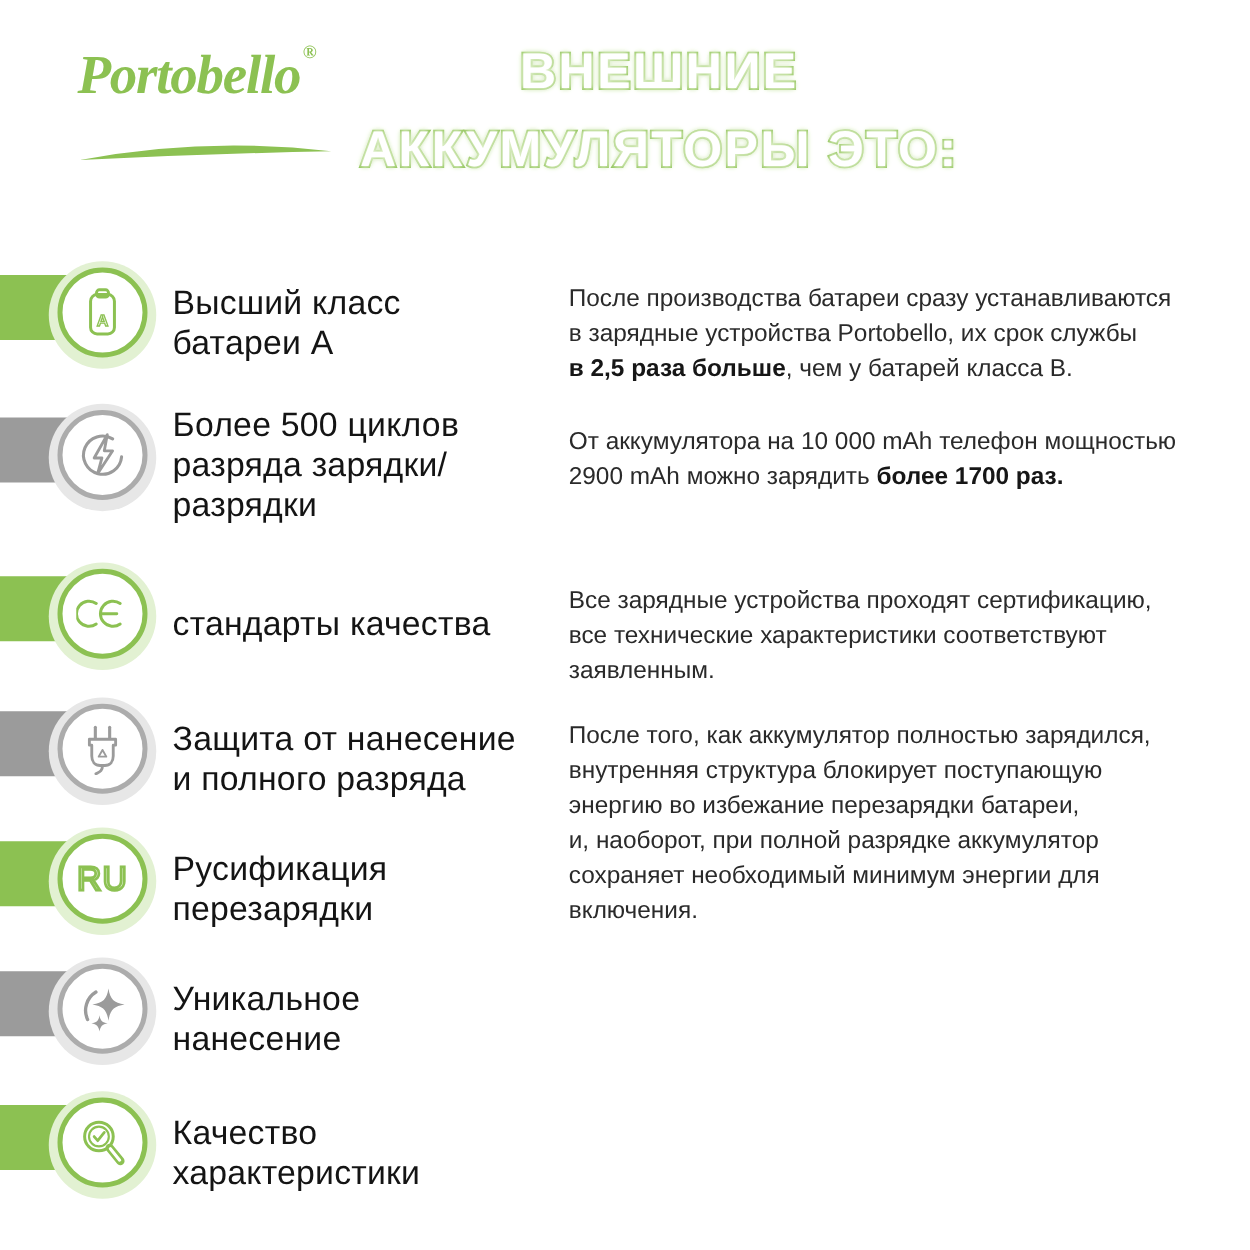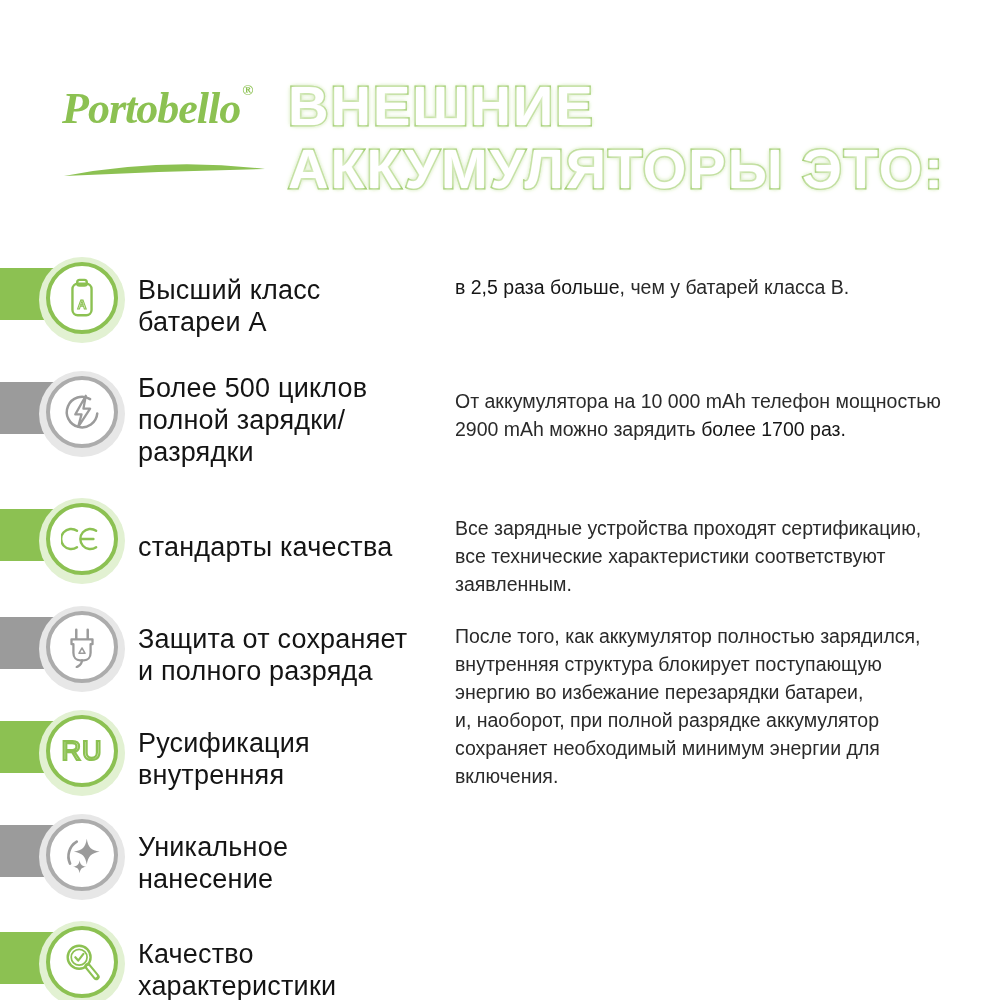--- a/index.html
+++ b/index.html
@@ -2,39 +2,39 @@
 <html><head>
 <meta charset="utf-8">
 <style>
   html,body{margin:0;padding:0;}
   body{
     width:1000px;height:1000px;background:#ffffff;
     font-family:"Liberation Sans",sans-serif;
     position:relative;overflow:hidden;
     -webkit-font-smoothing:antialiased;
   }
-  .canvas{position:absolute;left:0;top:0;width:1000px;height:844px;margin-top:48px;}
+  .canvas{position:absolute;left:0;top:0;width:1000px;height:844px;}
 
   
   .logo{position:absolute;left:62px;top:34px;width:215px;}
   .logo-text{
     font-family:"Liberation Serif",serif;font-style:italic;font-weight:700;
     font-size:44px;color:#8CC152;letter-spacing:-1px;white-space:nowrap;
   }
   .logo-reg{font-size:15px;vertical-align:28px;margin-left:2px;-webkit-text-stroke:0;}
   .logo-swoosh{position:absolute;left:0;top:80px;width:205px;height:18px;}
 
   .headline{
     position:absolute;left:288px;top:26px;
-    font-size:56px;line-height:63px;font-weight:700;letter-spacing:2px;
+    font-size:40px;line-height:63px;font-weight:700;letter-spacing:2px;
     color:#ffffff;
     -webkit-text-stroke:3px #8CC152;
     paint-order:stroke fill;
     text-shadow:0 0 4px #d9ecc2,0 0 4px #d9ecc2,0 0 6px #d9ecc2;
-    text-transform:uppercase;white-space:nowrap;
+    text-transform:uppercase;white-space:nowrap;text-align:center;
   }
 
   
   .row{position:absolute;left:0;width:1000px;height:0;}
   .tab{position:absolute;left:0;top:6px;width:84px;height:52px;}
   .tab.green{background:#8CC152;}
   .tab.gray{background:#9B9B9B;}
   .badge{
     position:absolute;left:46px;top:0;width:64px;height:64px;border-radius:50%;
     background:#ffffff;display:flex;align-items:center;justify-content:center;
@@ -47,21 +47,21 @@
     -webkit-text-stroke:2.2px #8CC152;
   }
   .title{
     position:absolute;left:138px;top:44px;transform:translateY(-50%);
     font-size:27px;line-height:32px;font-weight:400;color:#141414;letter-spacing:0.2px;
   }
   .desc{
     position:absolute;left:455px;top:11px;
     font-size:19.5px;line-height:28px;color:#2a2a2a;white-space:pre-wrap;
   }
-  .desc b{font-weight:400;color:#161616;}
+  .desc b{font-weight:700;color:#161616;}
 </style>
 </head>
 <body>
 
 <div class="canvas">
 
   <div class="logo">
     <div class="logo-text"><span>Portobello</span><span class="logo-reg">®</span></div>
     <svg class="logo-swoosh" viewBox="0 0 205 18">
       <path d="M2 14 Q102 -5 203 7 Q102 9 2 14 Z" fill="#8CC152"></path>
@@ -79,34 +79,36 @@
       <svg width="42" height="42" viewBox="0 0 44 44">
         <rect x="17" y="3" width="10" height="6" rx="2.5" fill="none" stroke="#8CC152" stroke-width="2.5"></rect>
         <rect x="12" y="7" width="20" height="33" rx="5.5" fill="none" stroke="#8CC152" stroke-width="2.5"></rect>
         <text x="22" y="33" text-anchor="middle" font-family="Liberation Sans, sans-serif" font-size="13.5" font-weight="700" fill="none" stroke="#8CC152" stroke-width="1.1">A</text>
       </svg>
     </div>
     <div class="title">
       <div>Высший класс</div>
       <div>батареи А</div>
     </div>
-    <div class="desc"><b>в 2,5 раза больше</b><span>, чем у батарей класса В.</span></div>
+    <div class="desc"><span>После производства батареи сразу устанавливаются
+в зарядные устройства Portobello, их срок службы
+</span><b>в 2,5 раза больше</b><span>, чем у батарей класса В.</span></div>
   </div>
 
   <div class="row" style="top:328px">
     <div class="tab gray"></div>
     <div class="badge gray">
       <svg width="42" height="42" viewBox="0 0 44 44">
         <path d="M30.5 8.5 A16 16 0 1 0 38 23.5" fill="none" stroke="#9B9B9B" stroke-width="2.6" stroke-linecap="round"></path>
         <path d="M26 5 L15 24.5 H21.5 L18 37.5 L30.5 18.5 H23.5 Z" fill="none" stroke="#9B9B9B" stroke-width="2.4" stroke-linejoin="round"></path>
       </svg>
     </div>
     <div class="title">
       <div>Более 500 циклов</div>
-      <div>полной зарядки/</div>
+      <div>разряда зарядки/</div>
       <div>разрядки</div>
     </div>
     <div class="desc"><span>От аккумулятора на 10 000 mAh телефон мощностью
 2900 mAh можно зарядить </span><b>более 1700 раз.</b><span></span></div>
   </div>
 
   <div class="row" style="top:455px">
     <div class="tab green"></div>
     <div class="badge green">
       <svg width="42" height="42" viewBox="0 0 46 44">
@@ -128,39 +130,39 @@
     <div class="badge gray">
       <svg width="42" height="42" viewBox="0 0 44 44">
         <path d="M16 4 V13" stroke="#9B9B9B" stroke-width="2.6" stroke-linecap="round" fill="none"></path>
         <path d="M28 4 V13" stroke="#9B9B9B" stroke-width="2.6" stroke-linecap="round" fill="none"></path>
         <path d="M11 14 H33 V19 H31 V28 C31 33 28 36 24 36 H20 C16 36 13 33 13 28 V19 H11 Z" fill="none" stroke="#9B9B9B" stroke-width="2.4" stroke-linejoin="round"></path>
         <path d="M22 23 L25.2 28.6 H18.8 Z" fill="none" stroke="#9B9B9B" stroke-width="1.6" stroke-linejoin="round"></path>
         <path d="M22 36 C22 41 19 41.5 16.5 43" fill="none" stroke="#9B9B9B" stroke-width="2.4" stroke-linecap="round"></path>
       </svg>
     </div>
     <div class="title">
-      <div>Защита от сохраняет</div>
+      <div>Защита от нанесение</div>
       <div>и полного разряда</div>
     </div>
     <div class="desc"><span>После того, как аккумулятор полностью зарядился,
 внутренняя структура блокирует поступающую
 энергию во избежание перезарядки батареи,
 и, наоборот, при полной разрядке аккумулятор
 сохраняет необходимый минимум энергии для
 включения.</span><b></b><span></span></div>
   </div>
 
   <div class="row" style="top:667px">
     <div class="tab green"></div>
     <div class="badge green">
       <span class="ru-label">RU</span>
     </div>
     <div class="title">
       <div>Русификация</div>
-      <div>внутренняя</div>
+      <div>перезарядки</div>
     </div>
   </div>
 
   <div class="row" style="top:771px">
     <div class="tab gray"></div>
     <div class="badge gray">
       <svg width="42" height="42" viewBox="0 0 44 44">
         <path d="M27 5 C28.4 14 31.5 17 40.5 18.5 C31.5 20 28.4 23 27 32 C25.6 23 22.5 20 13.5 18.5 C22.5 17 25.6 14 27 5 Z" fill="#9B9B9B"></path>
         <path d="M19.5 27.5 C20.2 32 21.8 33.6 26.3 34.3 C21.8 35 20.2 36.6 19.5 41 C18.8 36.6 17.2 35 12.7 34.3 C17.2 33.6 18.8 32 19.5 27.5 Z" fill="#9B9B9B"></path>
         <path d="M16.5 8 A18 18 0 0 0 9.5 31" fill="none" stroke="#9B9B9B" stroke-width="2.8" stroke-linecap="round"></path>

